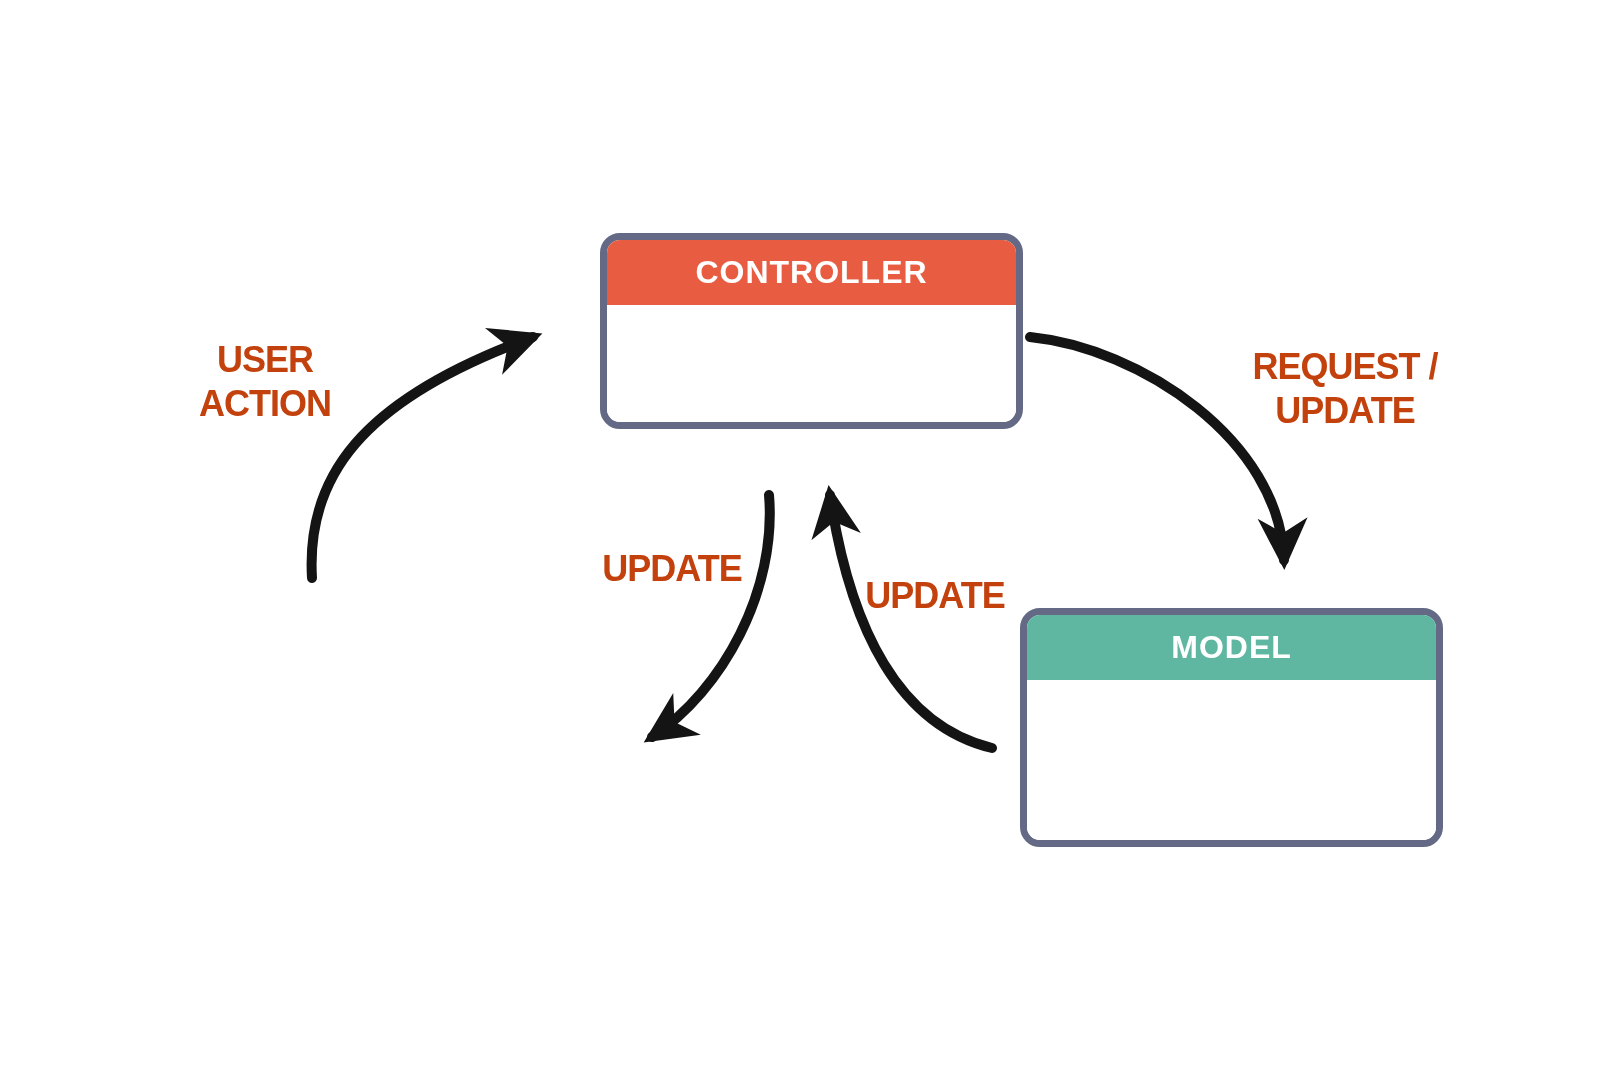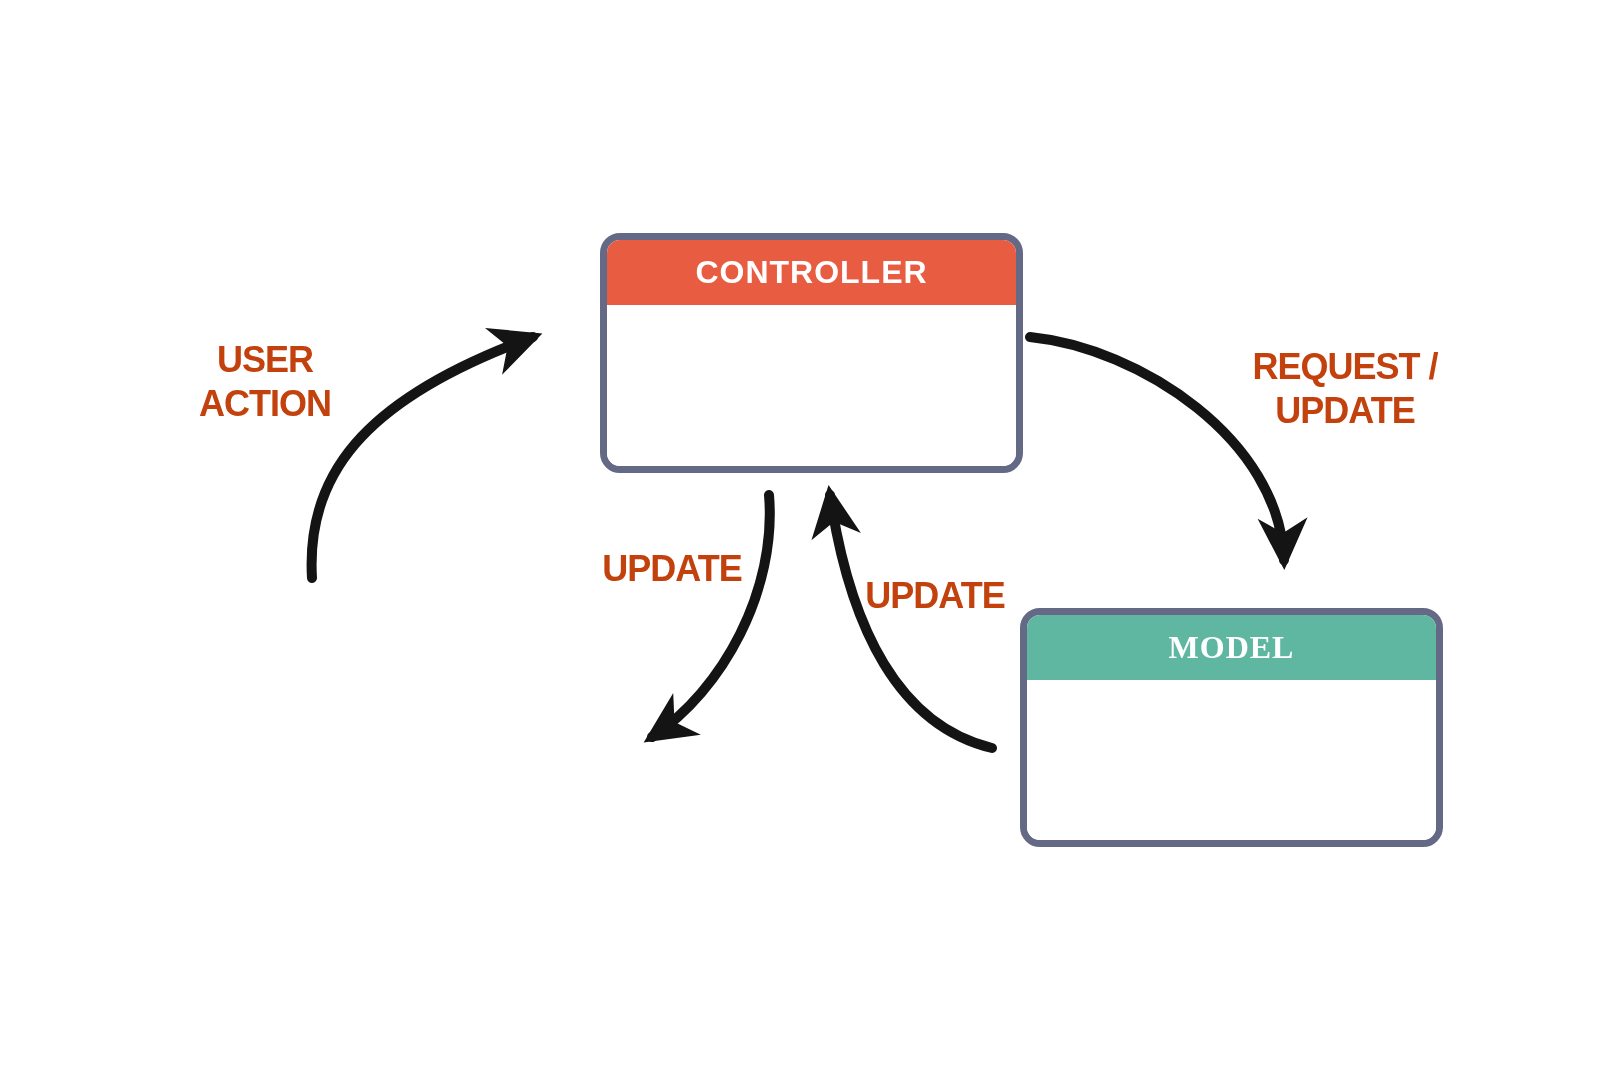--- a/index.html
+++ b/index.html
@@ -18,21 +18,21 @@
     pointer-events: none;
   }
   .node-box {
     position: absolute;
     box-sizing: border-box;
     border: 7px solid #646A85;
     border-radius: 20px;
     background: #ffffff;
     overflow: hidden;
   }
-  .node-box.controller { left: 600px; top: 233px; width: 423px; height: 240px; }
+  .node-box.controller { left: 600px; top: 233px; width: 423px; height: 196px; }
   .node-box.view       { left: 183px; top: 607px; width: 425px; height: 239px; }
   .node-box.model      { left: 1020px; top: 608px; width: 423px; height: 239px; }
   .node-header {
     height: 65px;
     display: flex;
     align-items: center;
     justify-content: center;
     color: #ffffff;
     font-size: 32px;
     font-weight: bold;
@@ -77,21 +77,21 @@
 
   <div class="node-box controller">
     <div class="node-header" style="background: rgb(232, 92, 65);">
       <span>CONTROLLER</span>
     </div>
     <div class="node-body"></div>
   </div>
 
 
   <div class="node-box model">
-    <div class="node-header" style="background: rgb(95, 183, 162); font-family: Liberation Serif, serif;">
+    <div class="node-header" style="background: rgb(95, 183, 162);">
       <span>MODEL</span>
     </div>
     <div class="node-body"></div>
   </div>
 
   <div class="edge-label user-action">USER
 ACTION</div>
 
   <div class="edge-label request">REQUEST /
 UPDATE</div>

